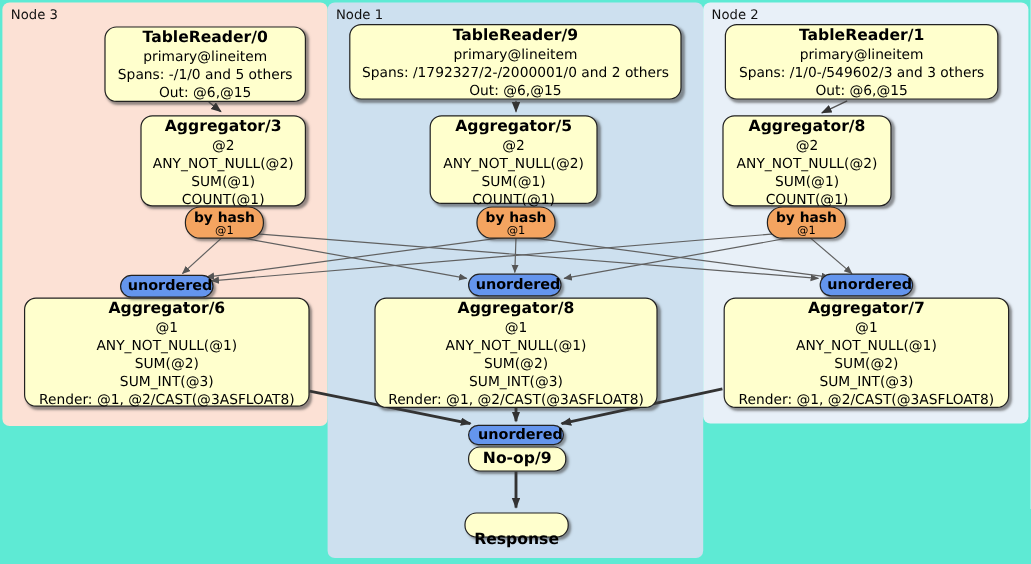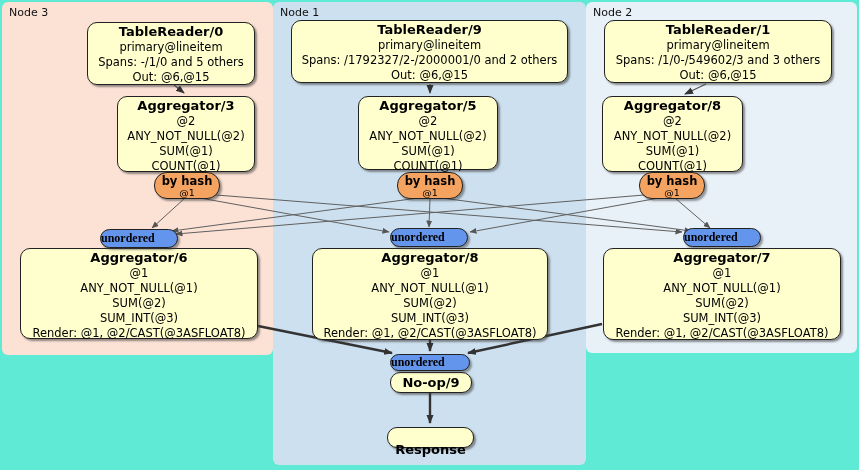--- a/index.html
+++ b/index.html
@@ -38,24 +38,23 @@
     width:66px;height:27px;text-align:center;box-sizing:border-box;
     box-shadow:2px 2px 2px rgba(60,60,60,0.5);
   }
   .router .rl{display:block;font-size:11.5px;font-weight:bold;line-height:14px;margin-top:1px;}
   .router .rs{display:block;font-size:9.5px;line-height:10px;}
   #bh3{left:154px;top:172px;}
   #bh5{left:397px;top:172px;}
   #bh4{left:639px;top:172px;}
   .sync{
     position:absolute;z-index:3;background:#6495ed;border:1px solid #222;border-radius:10px;
-    width:78px;height:19px;text-align:left;box-sizing:border-box;
+    width:78px;height:19px;text-align:right;box-sizing:border-box;
     font-size:12px;font-weight:bold;line-height:17px;
     box-shadow:2px 2px 2px rgba(60,60,60,0.5);
-    font-family:Liberation Serif, serif;
   }
   #un6{left:100px;top:229px;}
   #un8{left:390px;top:228px;}
   #un7{left:683px;top:228px;}
   #un9{left:390px;top:354px;width:80px;height:17px;line-height:15px;}
 </style>
 </head>
 <body>
 
 <div class="canvas">

